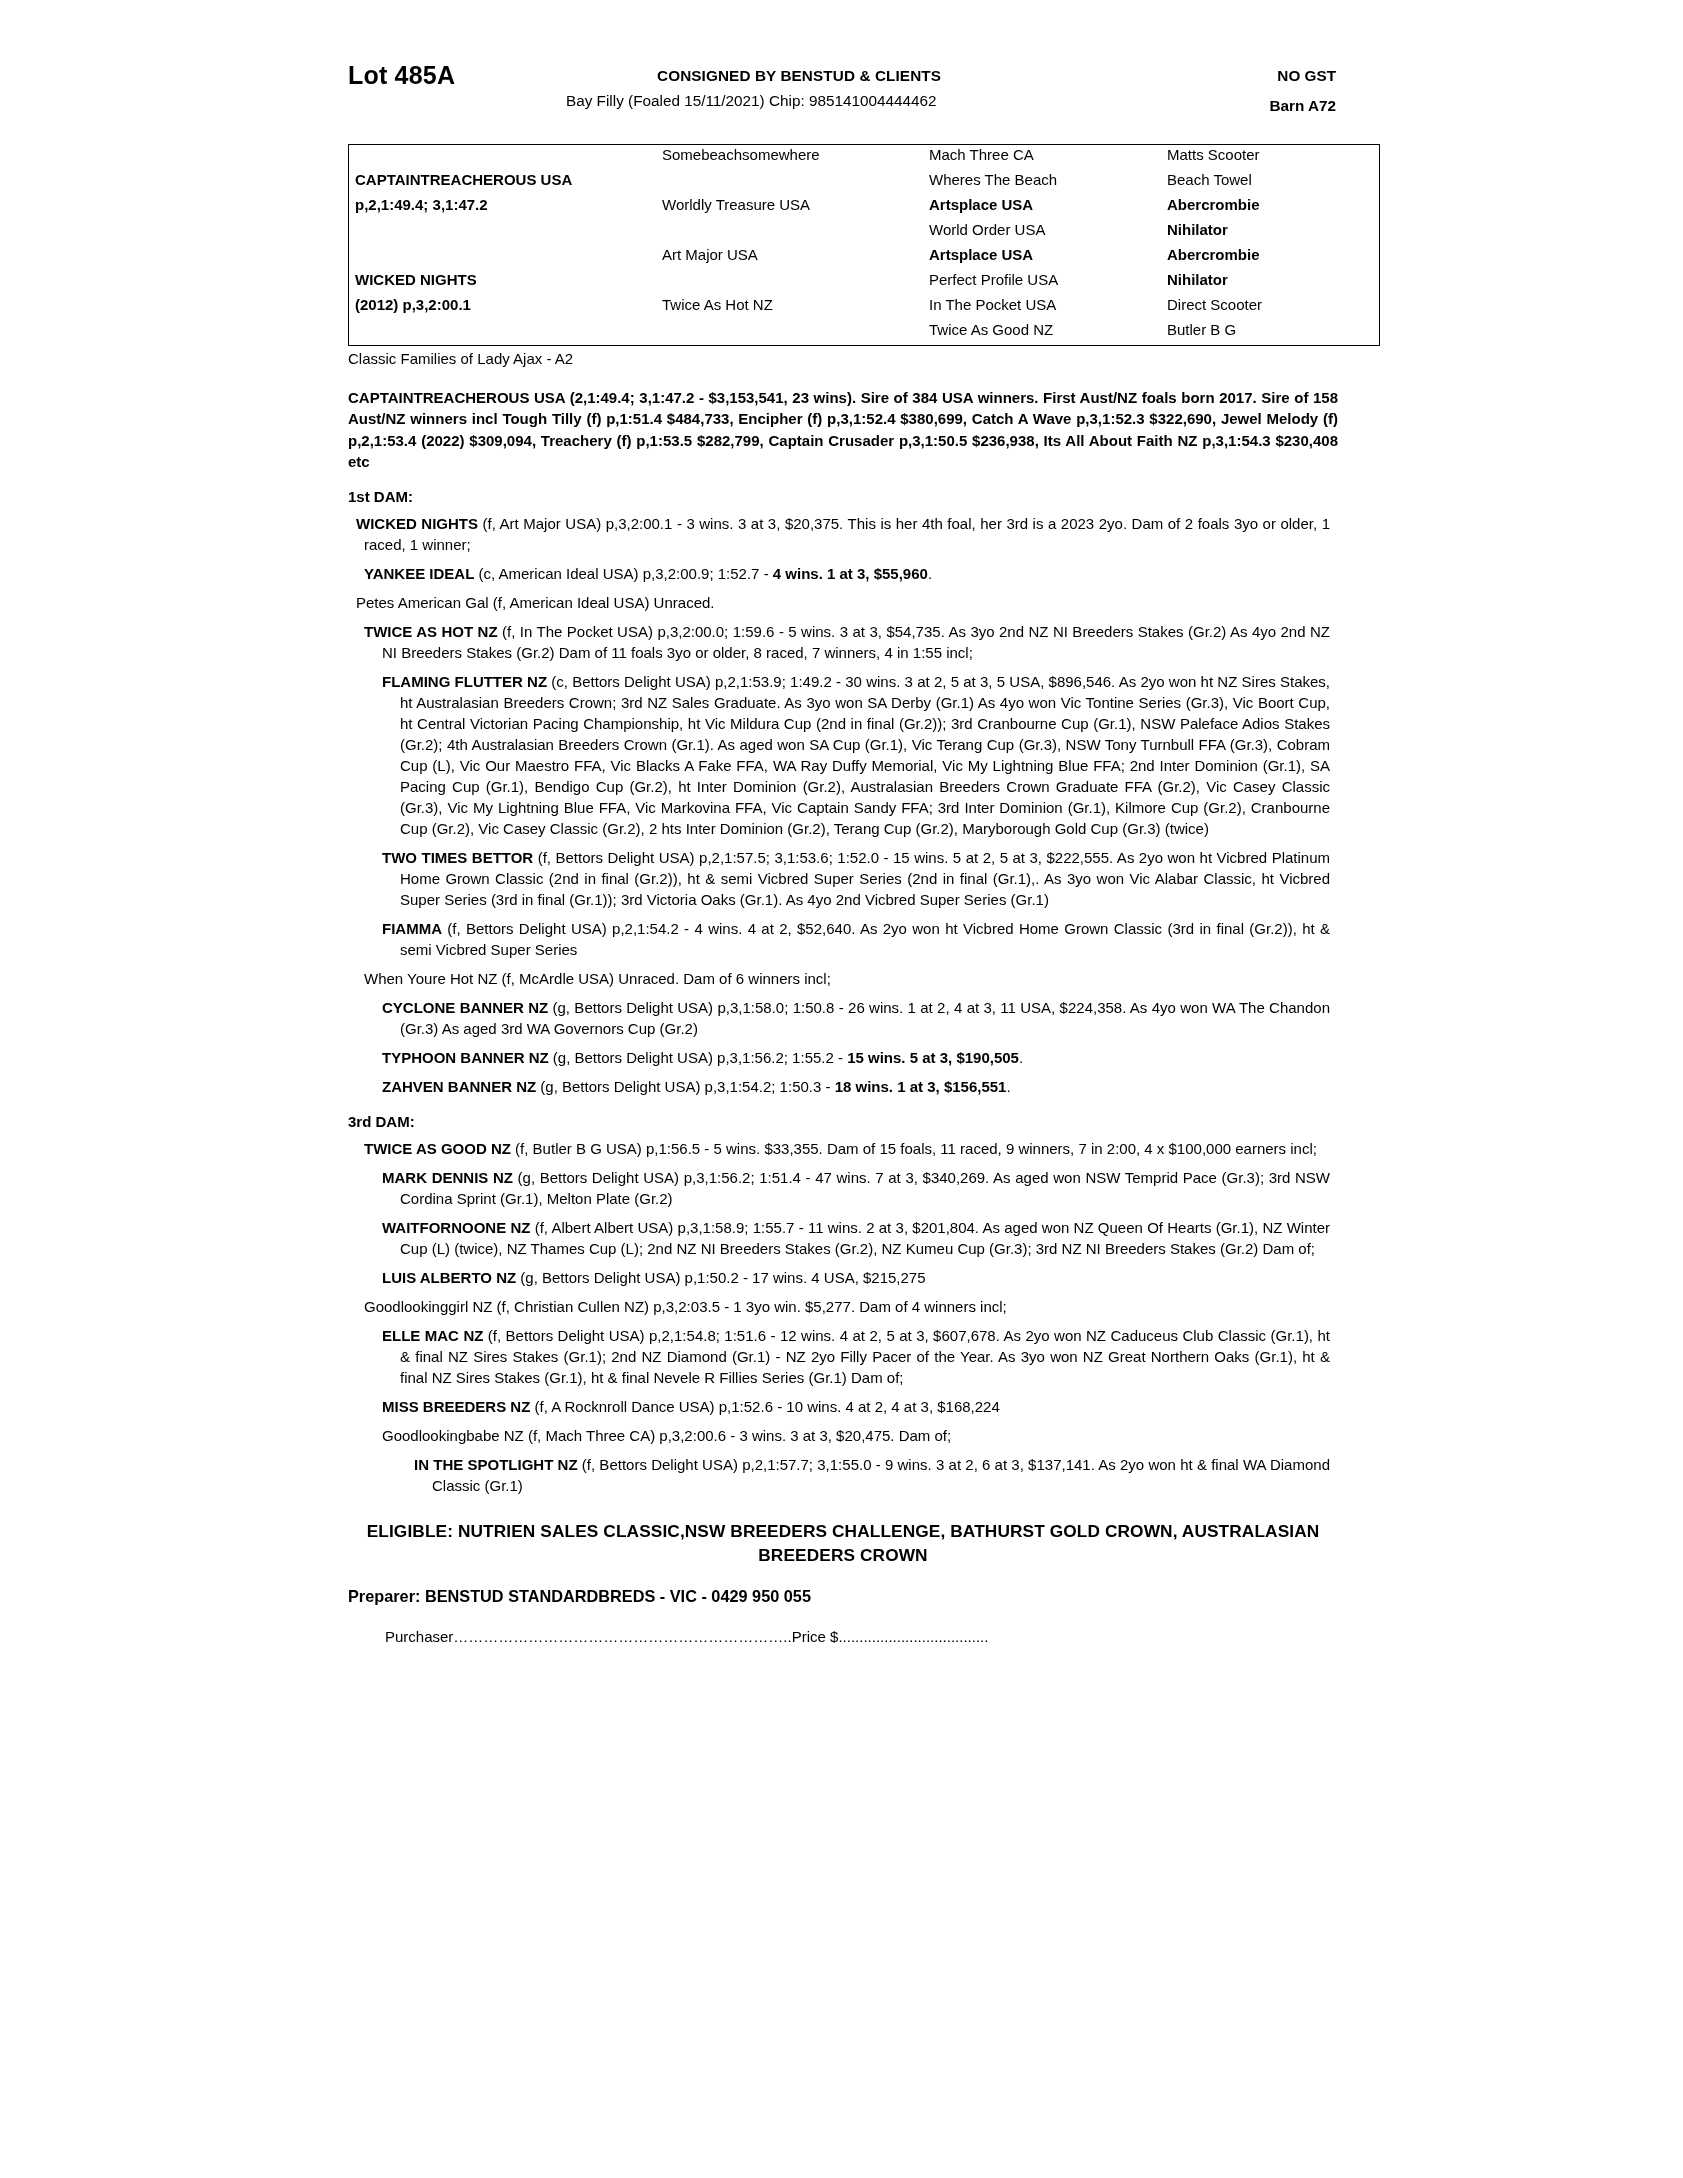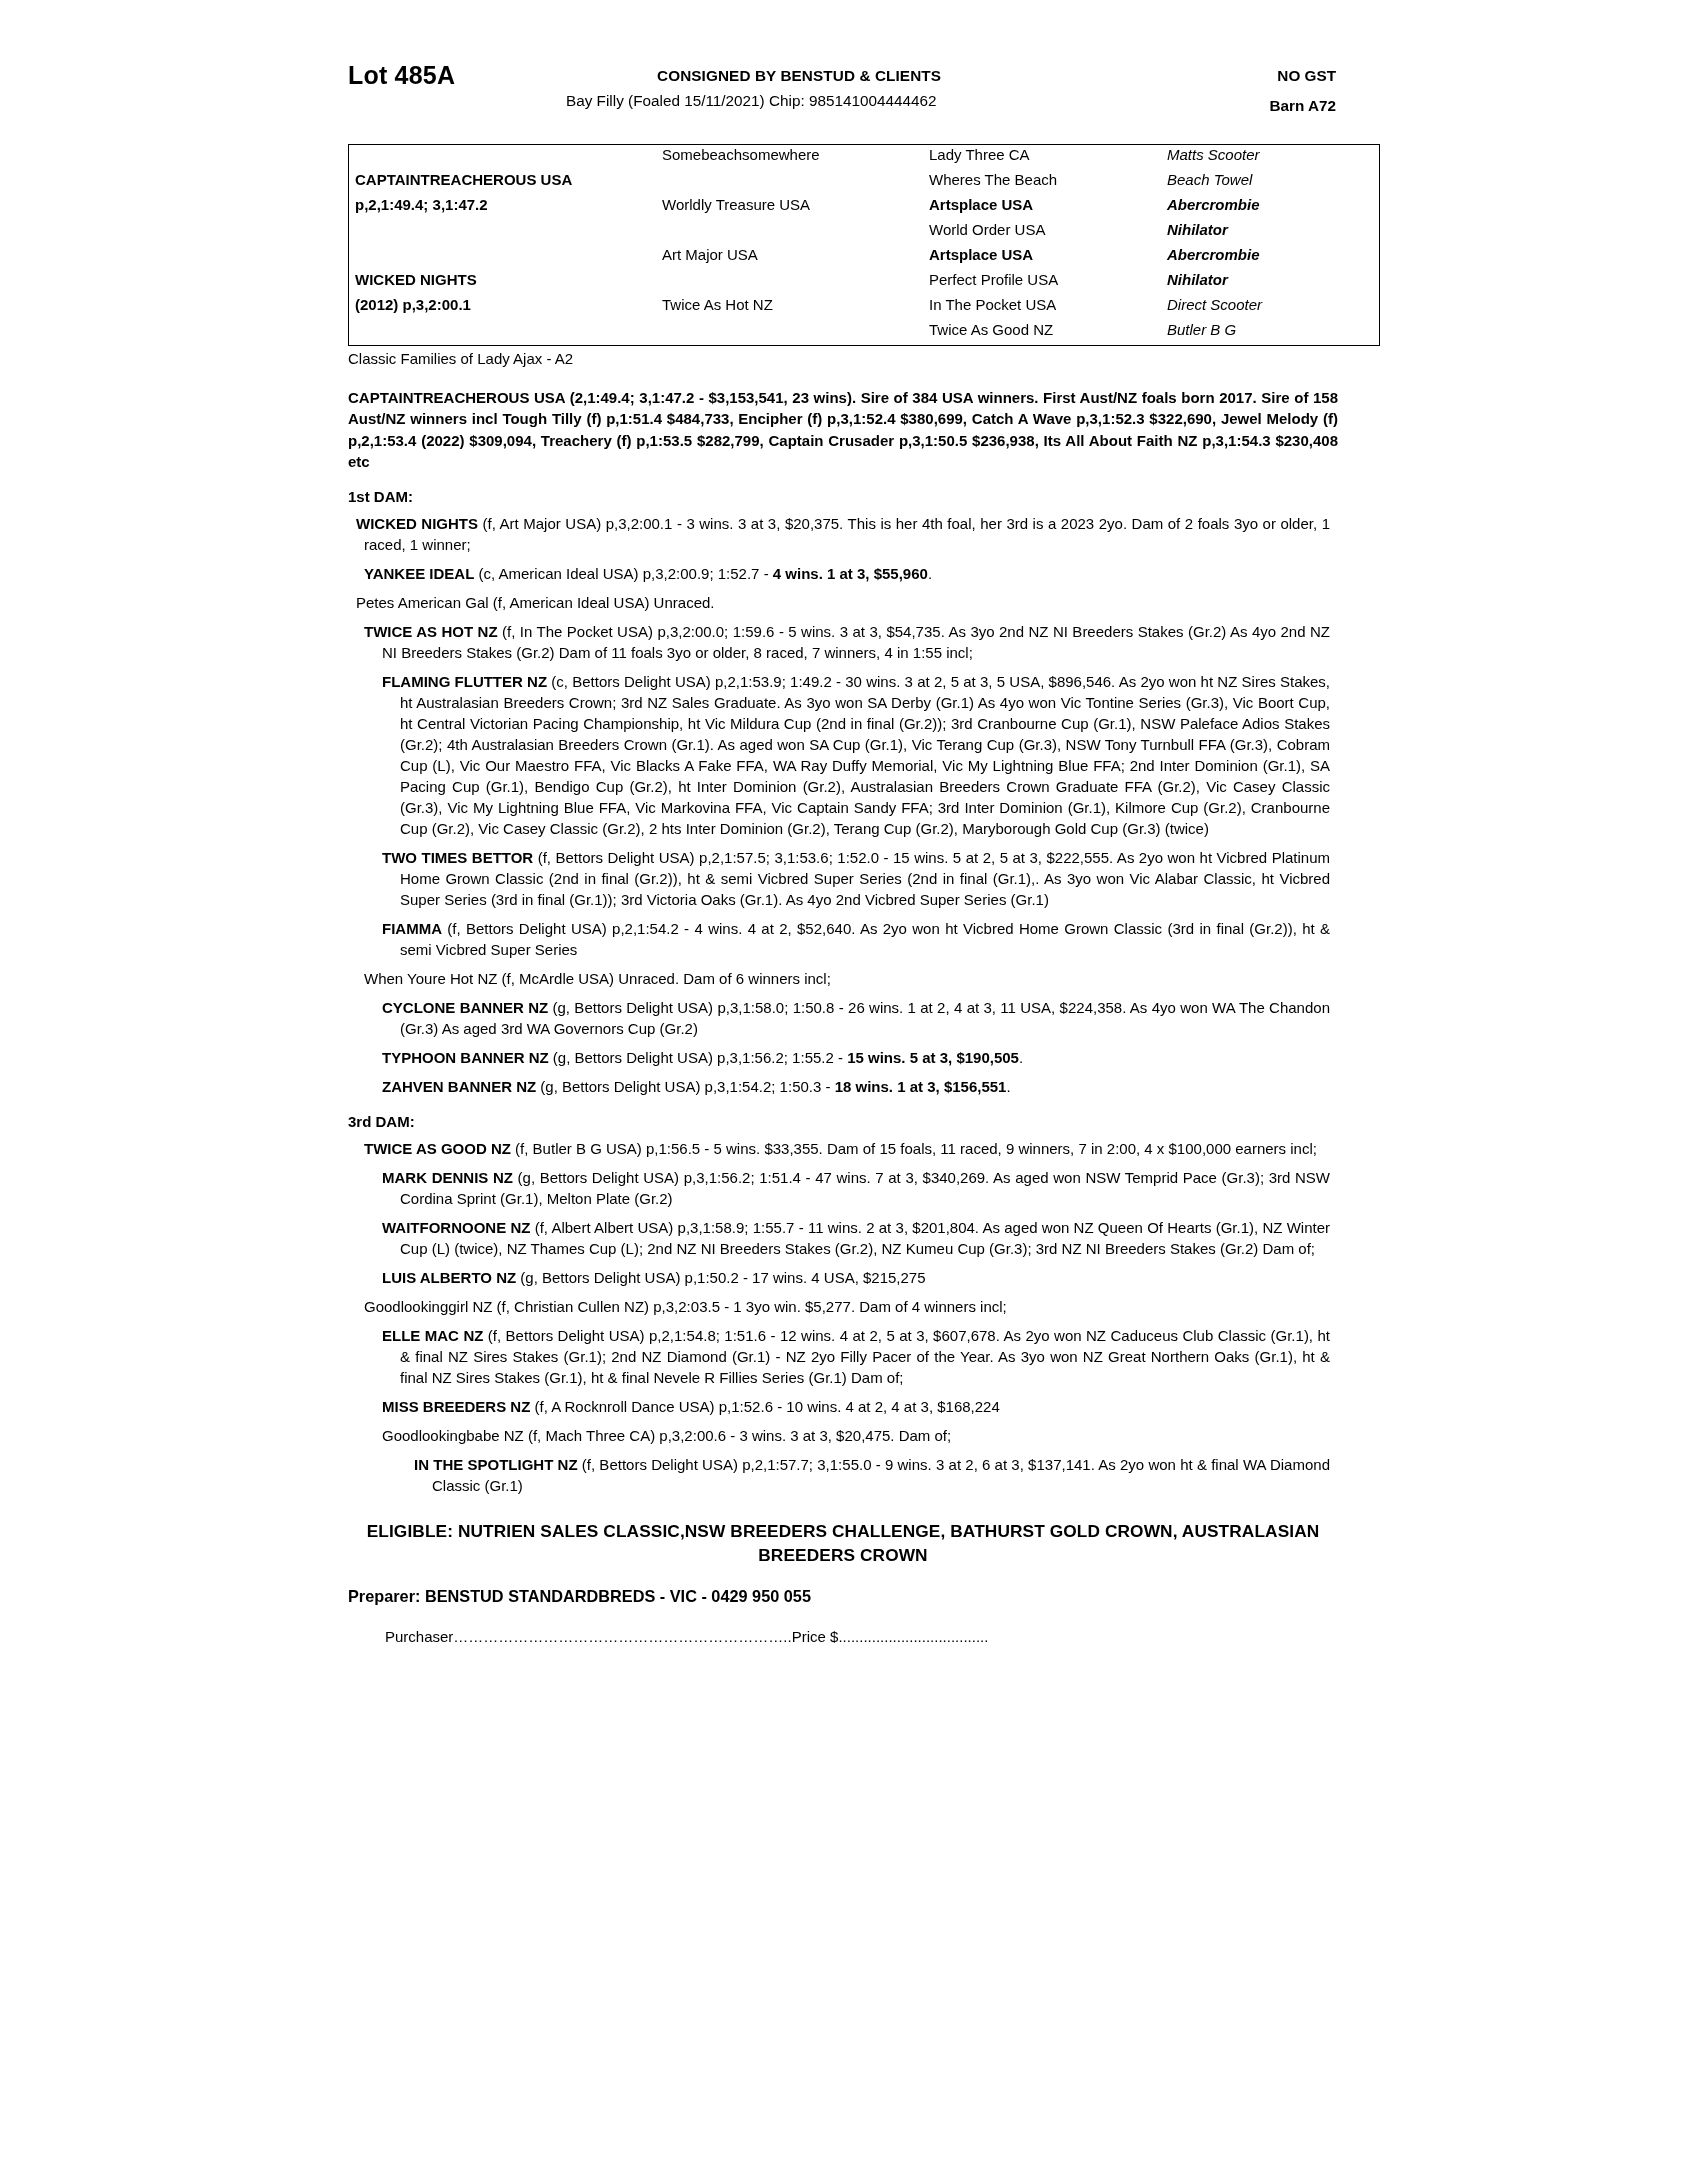--- a/index.html
+++ b/index.html
@@ -82,21 +82,21 @@
   table.ped td {
     font-size: 15px;
     line-height: 1.32;
     padding: 0 4px 0 6px;
     vertical-align: top;
     height: 25px;
   }
   td.c1 { width: 297px; }
   td.c2 { width: 257px; }
   td.c3 { width: 228px; }
-  td.c4 { width: 208px; font-style: italic; }
+  td.c4 { width: 208px; }
   .b { font-weight: bold; }
 
   
   .classic {
     margin-top: 4px;
     font-size: 15px;
   }
   .sire-para {
     margin-top: 20px;
     font-size: 15px;
@@ -152,21 +152,21 @@
       <div class="subject-line">Bay Filly (Foaled 15/11/2021) Chip: 985141004444462</div>
       <div class="barn">Barn A72</div>
     </div>
 
     <div class="ped-wrap">
       <table class="ped">
         <tbody>
             <tr>
           <td class="c1 b"></td>
           <td class="c2">Somebeachsomewhere</td>
-          <td class="c3">Lady Three CA</td>
+          <td class="c3">Mach Three CA</td>
           <td class="c4">Matts Scooter</td>
         </tr>
         <tr>
           <td class="c1 b">CAPTAINTREACHEROUS USA</td>
           <td class="c2"></td>
           <td class="c3">Wheres The Beach</td>
           <td class="c4">Beach Towel</td>
         </tr>
         <tr>
           <td class="c1 b">p,2,1:49.4; 3,1:47.2</td>

